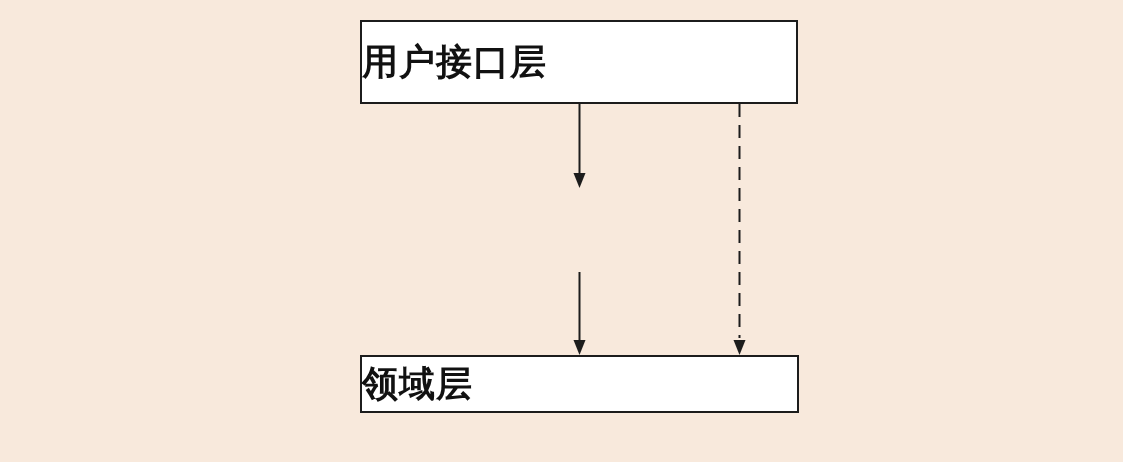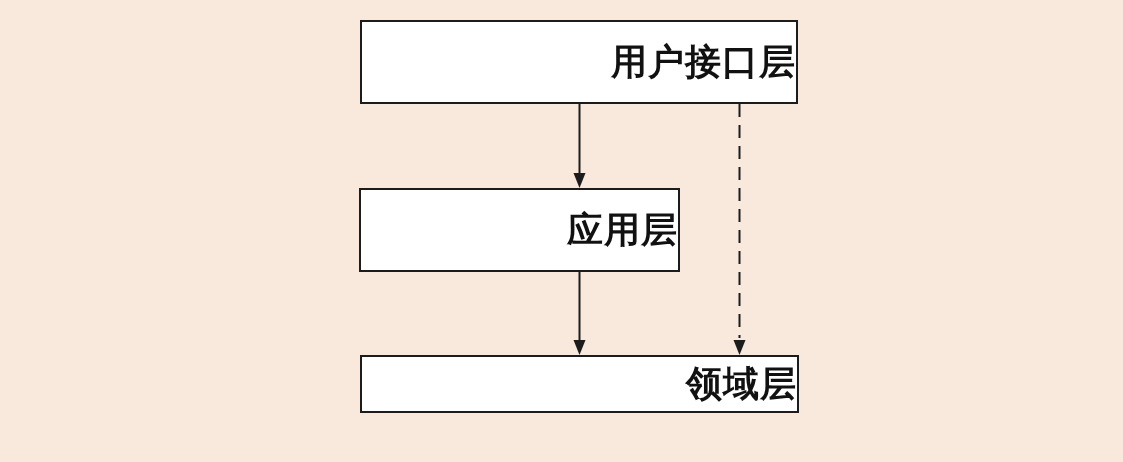--- a/index.html
+++ b/index.html
@@ -21,21 +21,21 @@
     width: 1123px;
     height: 462px;
   }
   .node {
     position: absolute;
     background: #ffffff;
     border: 2px solid #1c1c1c;
     box-sizing: border-box;
     display: flex;
     align-items: center;
-    justify-content: flex-end;
+    justify-content: flex-start;
   }
   .node-label {
     font-size: 36px;
     font-weight: bold;
     color: #111111;
     letter-spacing: 1px;
     white-space: nowrap;
   }
   #node-ui-layer {
     left: 360px;
@@ -81,21 +81,18 @@
     <polygon class="arrowhead" points="579.5,355 573.5,340 585.5,340"></polygon>
 
     <line class="connector-line dashed" x1="739.5" y1="104" x2="739.5" y2="338"></line>
     <polygon class="arrowhead" points="739.5,355 733.5,340 745.5,340"></polygon>
   </svg>
 
   <div class="node" id="node-ui-layer">
     <span class="node-label">用户接口层</span>
   </div>
 
-  <div class="node" id="node-application-layer">
-    <span class="node-label">应用层</span>
-  </div>
 
   <div class="node" id="node-domain-layer">
     <span class="node-label">领域层</span>
   </div>
 
 </div>
 
 </body></html>

